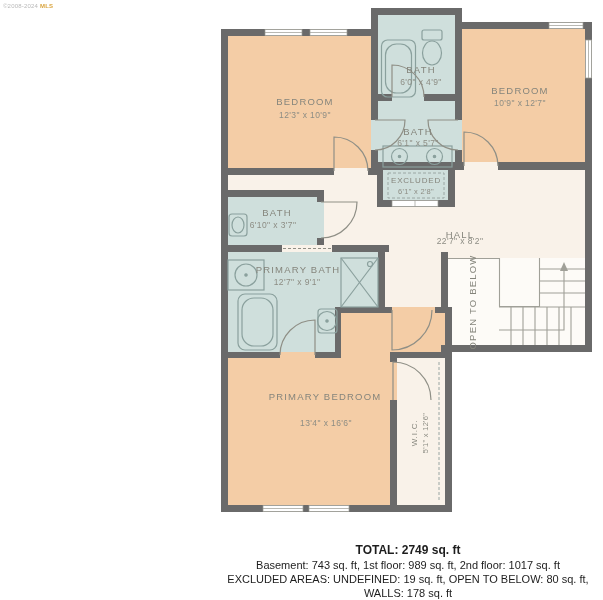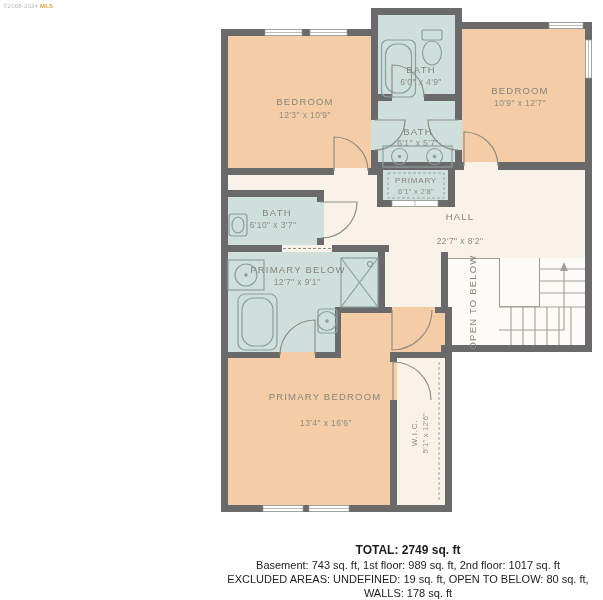--- a/index.html
+++ b/index.html
@@ -190,30 +190,30 @@
 
   <div class="lbl" style="left:421px;top:69px">BATH</div>
   <div class="lbl dims" style="left:421px;top:82px">6'0" x 4'9"</div>
 
   <div class="lbl" style="left:520px;top:90px">BEDROOM</div>
   <div class="lbl dims" style="left:520px;top:103px">10'9" x 12'7"</div>
 
   <div class="lbl" style="left:418px;top:131px">BATH</div>
   <div class="lbl dims" style="left:418px;top:143px">6'1" x 5'7"</div>
 
-  <div class="lbl small" style="left:416px;top:180px">PRIMARY</div>
+  <div class="lbl small" style="left:416px;top:180px">EXCLUDED</div>
   <div class="lbl dims smalld" style="left:416px;top:191px">6'1" x 2'8"</div>
 
   <div class="lbl" style="left:277px;top:212px">BATH</div>
   <div class="lbl dims" style="left:273px;top:225px">6'10" x 3'7"</div>
 
-  <div class="lbl" style="left:460px;top:216px">HALL</div>
+  <div class="lbl" style="left:460px;top:234px">HALL</div>
   <div class="lbl dims" style="left:460px;top:241px">22'7" x 8'2"</div>
 
-  <div class="lbl" style="left:298px;top:269px">PRIMARY BELOW</div>
+  <div class="lbl" style="left:298px;top:269px">PRIMARY BATH</div>
   <div class="lbl dims" style="left:297px;top:282px">12'7" x 9'1"</div>
 
   <div class="lbl rot" style="left:472px;top:302px">OPEN TO BELOW</div>
 
   <div class="lbl" style="left:325px;top:396px">PRIMARY BEDROOM</div>
   <div class="lbl dims" style="left:326px;top:423px">13'4" x 16'6"</div>
 
   <div class="lbl rot rotblock" style="left:420px;top:433px">
     <div class="small">W.I.C.</div>
     <div class="dims smalld">5'1" x 12'6"</div>

